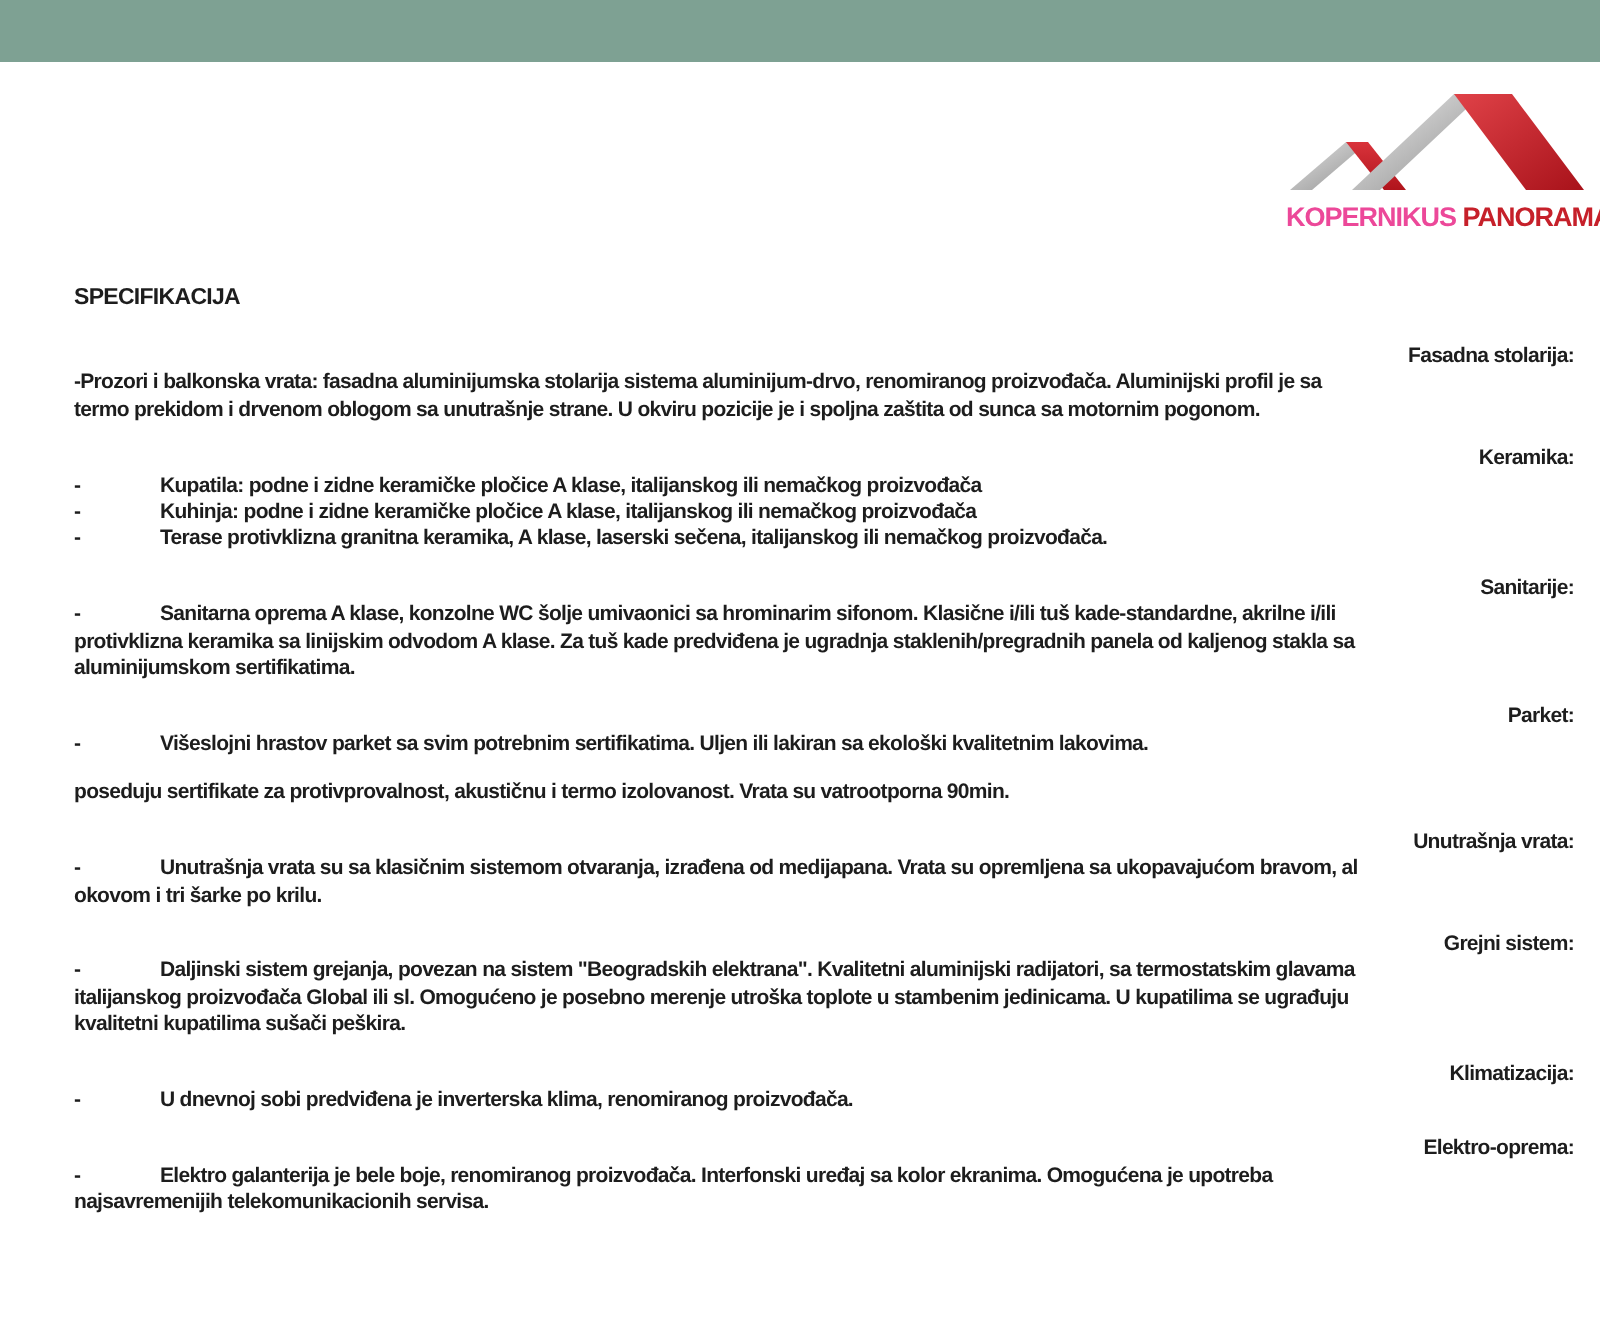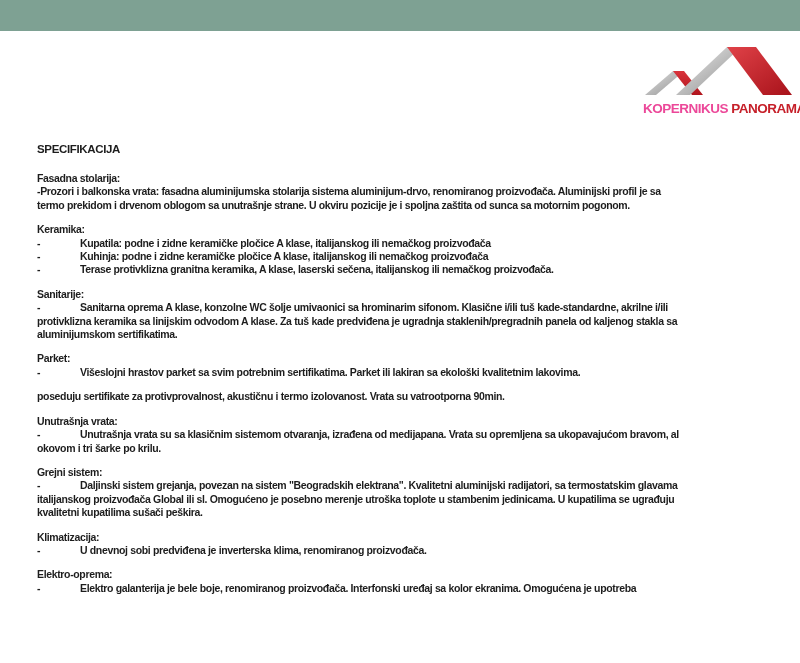--- a/index.html
+++ b/index.html
@@ -31,21 +31,21 @@
     font-size: 10.5px; font-weight: 700;
     letter-spacing: -0.35px;
   }
   .doc-title {
     font-size: 11.5px; font-weight: 700;
     line-height: 14px;
     margin: 0 0 16px 0;
   }
   .doc-section { margin-top: 11px; }
   .doc-section:first-of-type { margin-top: 0; }
-  .section-heading { line-height: 13.4px; }
+  .section-heading { line-height: 13.4px; text-align: right; }
   .section-line {
     line-height: 13.4px;
     white-space: pre;
     tab-size: 43px;
     -moz-tab-size: 43px;
   }
 </style>
 </head>
 <body>
 
@@ -97,21 +97,21 @@
         <div class="section-line">-	Terase protivklizna granitna keramika, A klase, laserski sečena, italijanskog ili nemačkog proizvođača.</div>
       </div>
       <div class="doc-section">
         <div class="section-heading">Sanitarije:</div>
         <div class="section-line">-	Sanitarna oprema A klase, konzolne WC šolje umivaonici sa hrominarim sifonom. Klasične i/ili tuš kade-standardne, akrilne i/ili</div>
         <div class="section-line">protivklizna keramika sa linijskim odvodom A klase. Za tuš kade predviđena je ugradnja staklenih/pregradnih panela od kaljenog stakla sa</div>
         <div class="section-line">aluminijumskom sertifikatima.</div>
       </div>
       <div class="doc-section">
         <div class="section-heading">Parket:</div>
-        <div class="section-line">-	Višeslojni hrastov parket sa svim potrebnim sertifikatima. Parket ili lakiran sa ekološki kvalitetnim lakovima.</div>
+        <div class="section-line">-	Višeslojni hrastov parket sa svim potrebnim sertifikatima. Uljen ili lakiran sa ekološki kvalitetnim lakovima.</div>
       </div>
       <div class="doc-section">
         <div class="section-line">poseduju sertifikate za protivprovalnost, akustičnu i termo izolovanost. Vrata su vatrootporna 90min.</div>
       </div>
       <div class="doc-section">
         <div class="section-heading">Unutrašnja vrata:</div>
         <div class="section-line">-	Unutrašnja vrata su sa klasičnim sistemom otvaranja, izrađena od medijapana. Vrata su opremljena sa ukopavajućom bravom, al</div>
         <div class="section-line">okovom i tri šarke po krilu.</div>
       </div>
       <div class="doc-section">
@@ -120,15 +120,16 @@
         <div class="section-line">italijanskog proizvođača Global ili sl. Omogućeno je posebno merenje utroška toplote u stambenim jedinicama. U kupatilima se ugrađuju</div>
         <div class="section-line">kvalitetni kupatilima sušači peškira.</div>
       </div>
       <div class="doc-section">
         <div class="section-heading">Klimatizacija:</div>
         <div class="section-line">-	U dnevnoj sobi predviđena je inverterska klima, renomiranog proizvođača.</div>
       </div>
       <div class="doc-section">
         <div class="section-heading">Elektro-oprema:</div>
         <div class="section-line">-	Elektro galanterija je bele boje, renomiranog proizvođača. Interfonski uređaj sa kolor ekranima. Omogućena je upotreba</div>
+        <div class="section-line">najsavremenijih telekomunikacionih servisa.</div>
       </div>
     </div>
 </div>
 
 </body></html>

